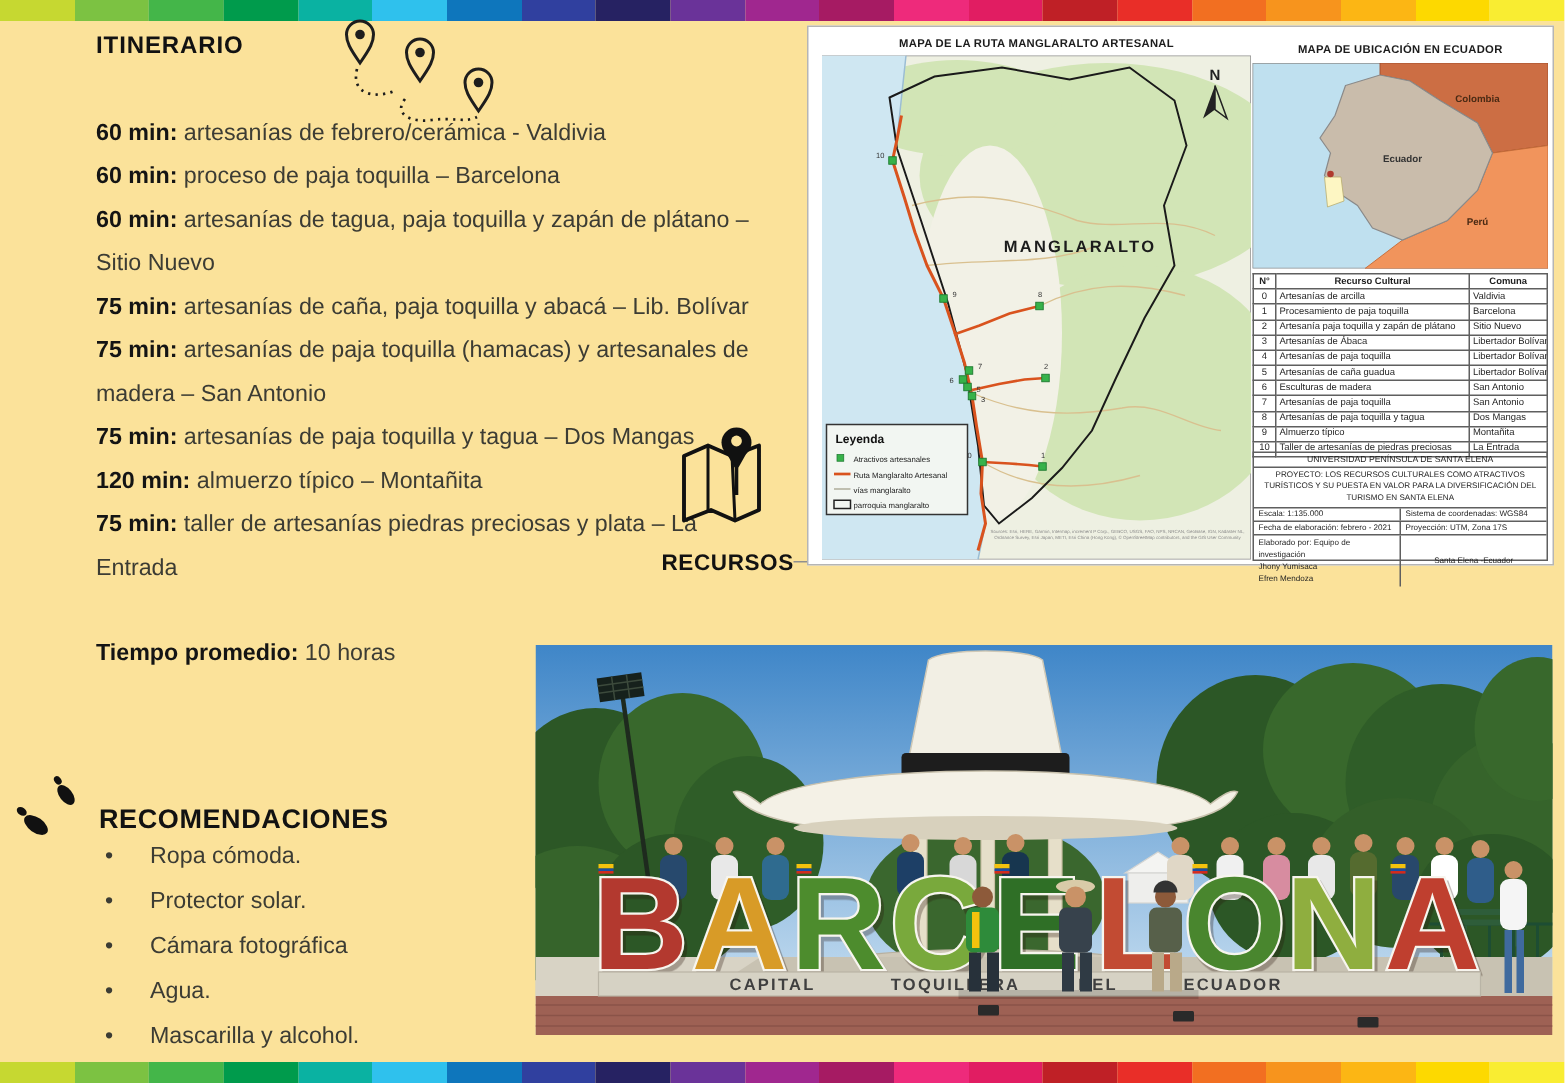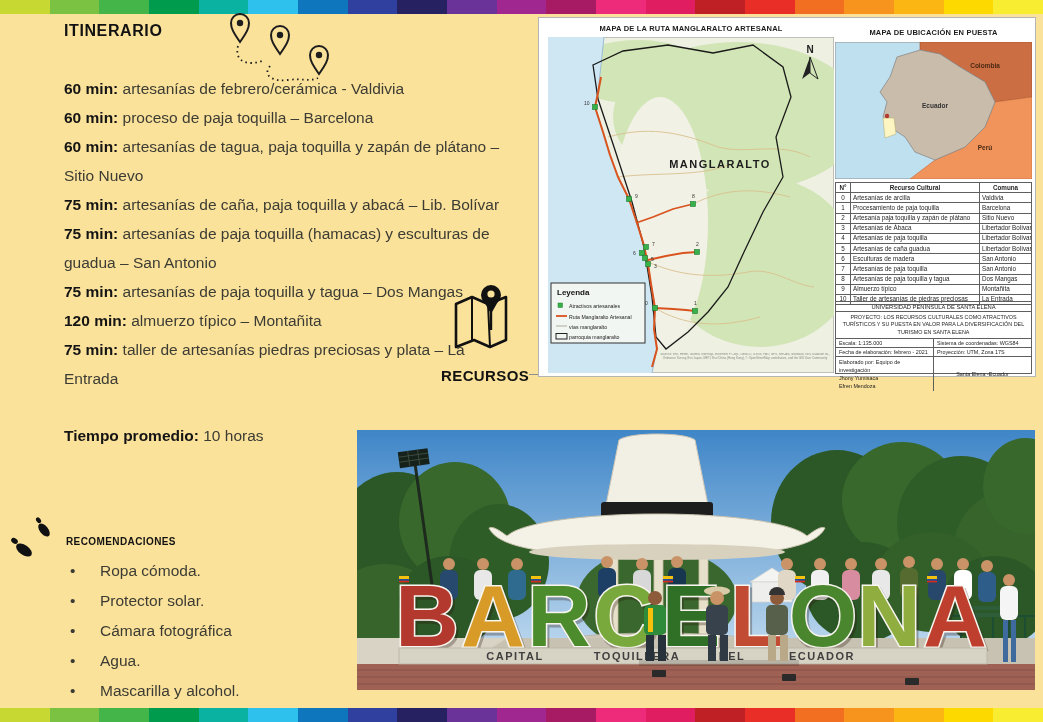--- a/index.html
+++ b/index.html
@@ -8,21 +8,21 @@
   .strip{position:absolute;left:0;width:1043px;height:14px;display:flex;}
   .strip-seg{flex:1;}
   
   .itin-title{position:absolute;left:64px;top:22px;font-size:16px;font-weight:bold;color:#121212;letter-spacing:.6px;}
   .pins-icon{position:absolute;left:222px;top:10px;}
   .itin{position:absolute;left:64px;top:74px;width:438px;font-size:15.5px;line-height:29px;}
   .itin p{margin:0;}
   .itin strong{color:#141414;}
   .tiempo{margin-top:28px !important;}
   .footsteps-icon{position:absolute;left:6px;top:516px;}
-  .reco-title{position:absolute;left:66px;top:536px;font-size:10px;font-weight:bold;color:#121212;letter-spacing:.4px;}
+  .reco-title{position:absolute;left:66px;top:536px;font-size:18px;font-weight:bold;color:#121212;letter-spacing:.4px;}
   .reco-list{position:absolute;left:66px;top:556px;margin:0;padding:0;list-style:none;font-size:15.5px;line-height:30px;}
   .reco-list li::before{content:"•";display:inline-block;width:30px;padding-left:4px;color:#3c3c34;}
   .recorrido-label{position:absolute;left:441px;top:367px;font-size:15px;font-weight:bold;color:#121212;letter-spacing:.4px;}
   .folded-map-icon{position:absolute;left:450px;top:282px;}
   .connector{position:absolute;left:529px;top:374px;width:10px;height:1px;background:#8f8f8f;}
   
   .panel{position:absolute;left:538px;top:17px;width:498px;height:360px;background:#ffffff;
          border:1px solid #b5b5b5;box-sizing:border-box;}
   .map-title{position:absolute;font-size:7.5px;font-weight:bold;color:#1c1c1c;text-align:center;letter-spacing:.2px;}
   .map-title.left{left:9px;top:6px;width:286px;}
@@ -119,41 +119,41 @@
     <circle cx="97" cy="45" r="3.2" fill="#1d1d1d"></circle>
     <path d="M16,36 C12,52 26,56 40,51" fill="none" stroke="#1d1d1d" stroke-width="1.8" stroke-dasharray="1.5 3.5"></path>
     <path d="M48,56 C40,66 52,72 66,70 C80,68 88,72 96,68" fill="none" stroke="#1d1d1d" stroke-width="1.8" stroke-dasharray="1.5 3.5"></path>
   </svg>
 
   <div class="itin">
     <p><strong>60 min:</strong> <span>artesanías de febrero/cerámica - Valdivia</span></p>
     <p><strong>60 min:</strong> <span>proceso de paja toquilla – Barcelona</span></p>
     <p><strong>60 min:</strong> <span>artesanías de tagua, paja toquilla y zapán de plátano – Sitio Nuevo</span></p>
     <p><strong>75 min:</strong> <span>artesanías de caña, paja toquilla y abacá – Lib. Bolívar</span></p>
-    <p><strong>75 min:</strong> <span>artesanías de paja toquilla (hamacas) y esculturas de guadua – San Antonio</span></p>
+    <p><strong>75 min:</strong> <span>artesanías de paja toquilla (hamacas) y artesanales de madera – San Antonio</span></p>
     <p><strong>75 min:</strong> <span>artesanías de paja toquilla y tagua – Dos Mangas</span></p>
     <p><strong>120 min:</strong> <span>almuerzo típico – Montañita</span></p>
     <p><strong>75 min:</strong> <span>taller de artesanías piedras preciosas y plata – La Entrada</span></p>
     <p class="tiempo"><strong>Tiempo promedio:</strong> <span>10 horas</span></p>
   </div>
 
   <svg class="folded-map-icon" width="66" height="72" viewBox="0 0 66 72">
     <path d="M6,22 L22,15 L38,22 L56,15 L56,58 L40,65 L24,58 L6,65 Z" fill="none" stroke="#111" stroke-width="2.6" stroke-linejoin="round"></path>
     <path d="M22,15 L22,58 M38,22 L40,65" fill="none" stroke="#111" stroke-width="2"></path>
     <path d="M41,30 L41,48" stroke="#111" stroke-width="2.4"></path>
     <circle cx="41" cy="13" r="10" fill="#111"></circle>
     <path d="M32,16 L50,16 L41,32 Z" fill="#111"></path>
     <circle cx="41" cy="12" r="3.6" fill="#fbe29a"></circle>
   </svg>
   <div class="recorrido-label">RECURSOS</div>
   <div class="connector"></div>
 
   <div class="panel">
     <div class="map-title left">MAPA DE LA RUTA MANGLARALTO ARTESANAL</div>
-    <div class="map-title right">MAPA DE UBICACIÓN EN PUESTA</div>
+    <div class="map-title right">MAPA DE UBICACIÓN EN ECUADOR</div>
 
     <svg class="route-map" width="286" height="336" viewBox="0 0 286 336">
       <rect x="0" y="0" width="286" height="336" fill="#eef0e2" stroke="#909090"></rect>
       <ellipse cx="190" cy="80" rx="125" ry="75" fill="#d2e5b6"></ellipse>
       <ellipse cx="212" cy="225" rx="95" ry="85" fill="#d2e5b6"></ellipse>
       <ellipse cx="90" cy="35" rx="70" ry="32" fill="#d2e5b6"></ellipse>
       <ellipse cx="112" cy="185" rx="48" ry="125" fill="#f2f1e6"></ellipse>
       <polygon points="0,0 56,0 50,56 47,70 55,95 62,118 70,140 81,162 88,183 95,205 100,227 103,247 107,271 106,292 109,312 104,336 0,336" fill="#cfe7f2"></polygon>
       <path d="M56,0 L50,56 47,70 55,95 62,118 70,140 81,162 88,183 95,205 100,227 103,247 107,271 106,292 109,312 104,336" fill="none" stroke="#9bbdd4" stroke-width="1"></path>
       <g stroke="#d9c08f" stroke-width="0.9" fill="none">

